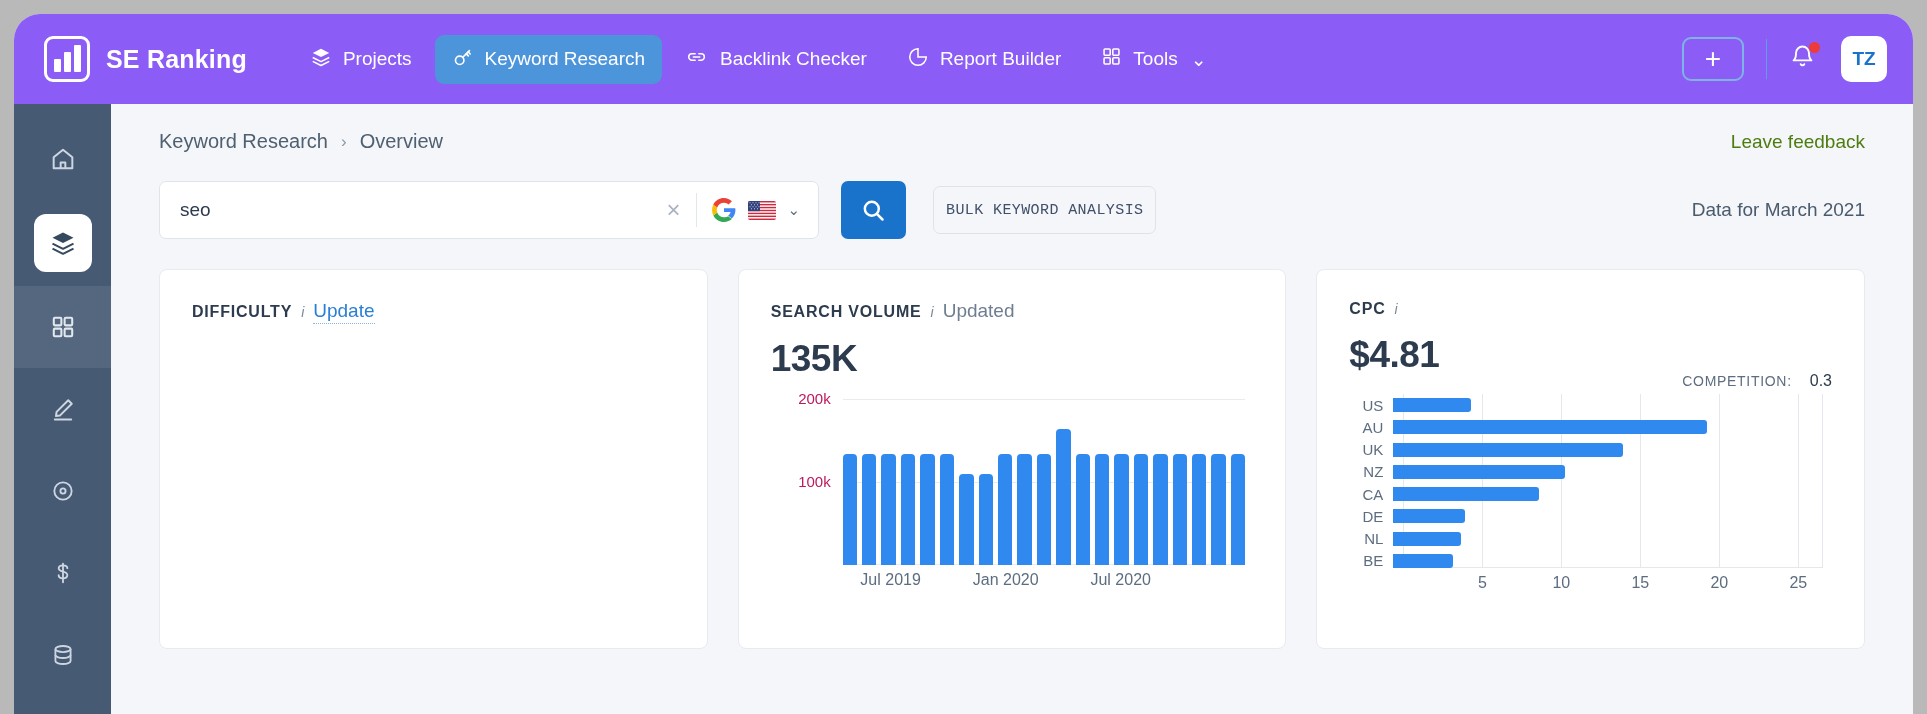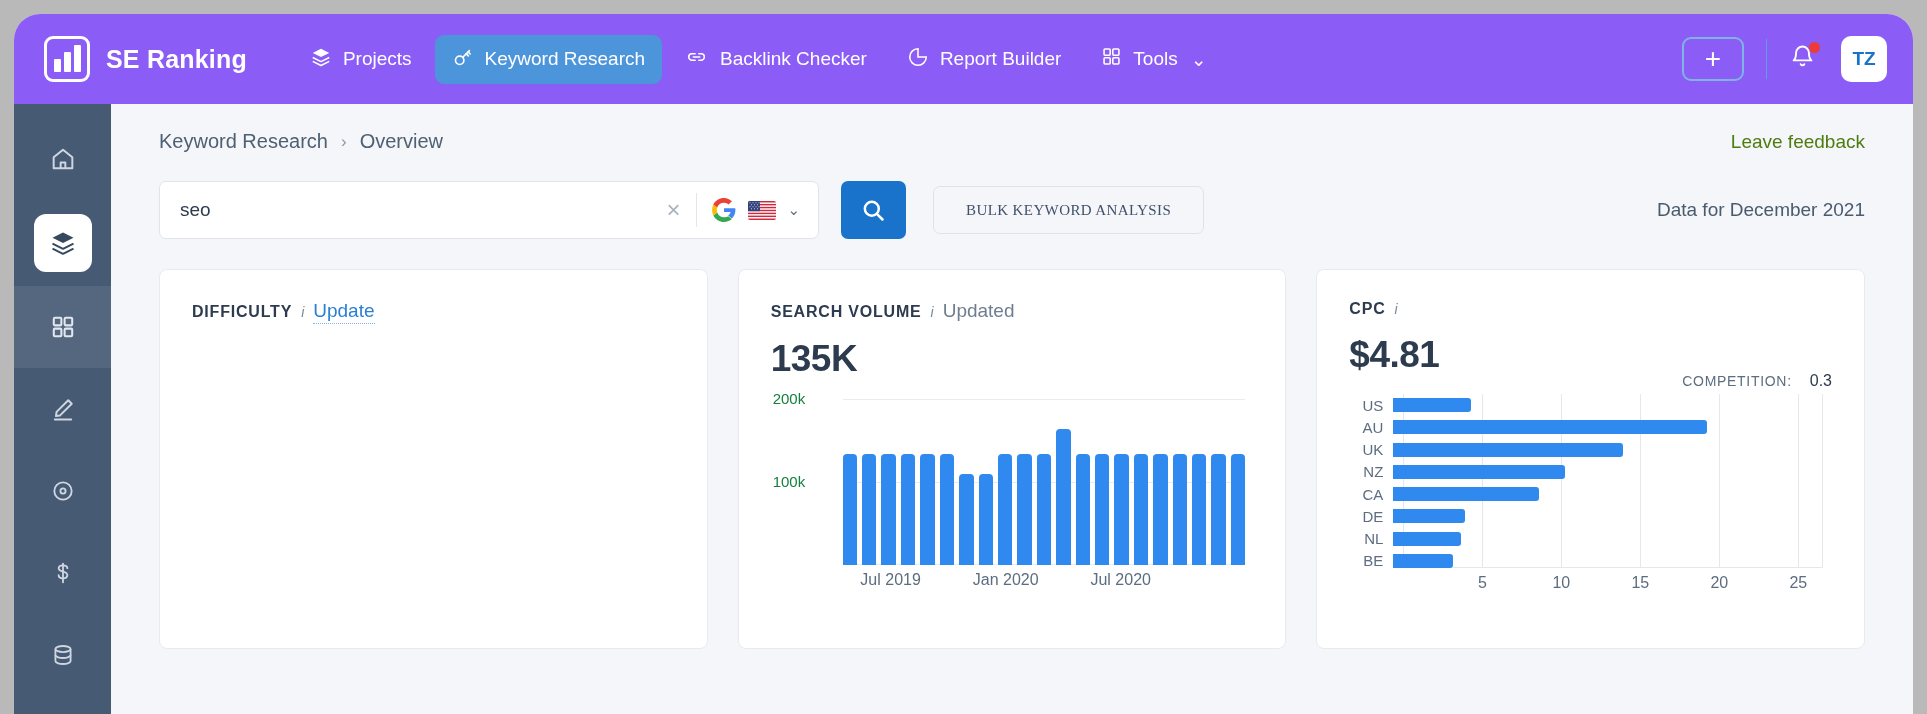--- a/index.html
+++ b/index.html
@@ -116,24 +116,24 @@
     background: #fff; display: block; position: relative;
   }
   .chev { color: #5a6b7d; font-size: 15px; }
 
   .search-btn {
     width: 65px; height: 58px; background: #1a73ca; border-radius: 7px;
     margin-left: 22px; display: flex; align-items: center; justify-content: center;
     cursor: pointer;
   }
   .bulk-btn {
-    height: 48px; margin-left: 27px; padding: 0 32px;
+    height: 48px; margin-left: 27px; padding: 0 12px;
     border: 1px solid #dde3e9; border-radius: 7px; background: transparent;
     display: flex; align-items: center; font-size: 15px; letter-spacing: .4px;
-    color: #41506a; cursor: pointer; font-family: Liberation Serif, serif; font-weight: 500;
+    color: #41506a; cursor: pointer; font-family: Liberation Mono, monospace; font-weight: 500;
   }
   .data-for { margin-left: auto; font-size: 19px; color: #4a5b6e; }
 
   
   .cards { display: flex; gap: 30px; margin-top: 30px; }
   .card {
     background: #fff; border: 1px solid #e7ebf0; border-radius: 8px;
     height: 380px; padding: 30px 32px 0 32px; position: relative;
   }
   .card.c1 { width: 575px; }
@@ -164,21 +164,21 @@
     border-bottom: 1px dotted #9aa7b5; line-height: 1.25;
   }
 
   
   .competition { position: absolute; right: 32px; top: 102px; display: flex; align-items: center; gap: 18px; }
   .comp-label { font-size: 14px; letter-spacing: .7px; color: #5d6d80; }
   .comp-val { font-size: 16px; color: #2d3b4e; font-weight: 500; }
 
   
   .vol-chart { position: relative; margin-top: 20px; height: 205px; }
-  .vol-ylabel { position: absolute; font-size: 15px; color: #15803d; text-align: left; width: 58px; }
+  .vol-ylabel { position: absolute; font-size: 15px; color: #be185d; text-align: right; width: 58px; }
   .vol-plot { position: absolute; left: 72px; right: 8px; top: 0; bottom: 40px; }
   .gridline { position: absolute; left: 0; right: 0; height: 1px; background: #e9ecef; }
   .bars { position: absolute; left: 0; right: 0; bottom: 0; top: 0; display: flex; align-items: flex-end; gap: 5px; }
   .bar { flex: 1; background: #3089ef; border-radius: 4px 4px 0 0; }
   .vol-xaxis { position: absolute; left: 72px; right: 8px; bottom: 12px; height: 22px; }
   .vol-xtick { position: absolute; font-size: 16px; color: #5d6d80; transform: translateX(-50%); white-space: nowrap; }
 
   
   .cpc-chart { position: relative; margin-top: 22px; height: 212px; }
   .cpc-rows { position: absolute; left: 0; right: 10px; top: 0; bottom: 42px; display: flex; flex-direction: column; justify-content: space-between; }
@@ -397,21 +397,21 @@
 
         <div class="search-btn">
           <svg width="27" height="27" viewBox="0 0 24 24" fill="none" stroke="#fff" stroke-width="2.2" stroke-linecap="round">
             <circle cx="10.5" cy="10.5" r="6.2"></circle>
               <path d="M15.2 15.2 20 20"></path>
           </svg>
         </div>
 
         <button class="bulk-btn">BULK KEYWORD ANALYSIS</button>
 
-        <div class="data-for">Data for December 2021</div>
+        <div class="data-for">Data for March 2021</div>
       </div>
 
       <div class="cards">
 
         <div class="card c1">
           <div class="card-head">
             <span class="card-title">DIFFICULTY</span>
             <span class="info-i">i</span>
             <span class="update-link">Update</span>
           </div>

